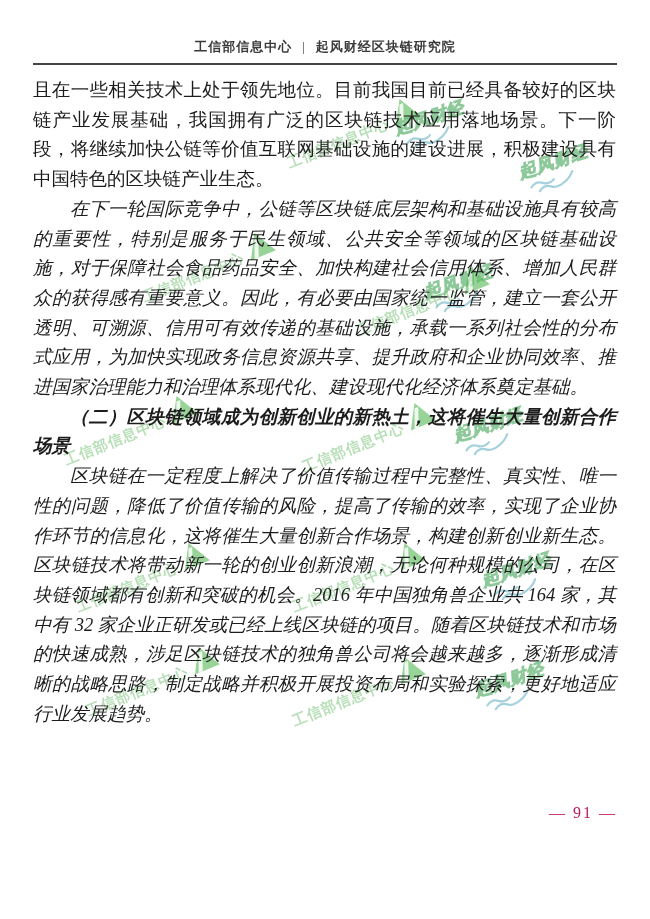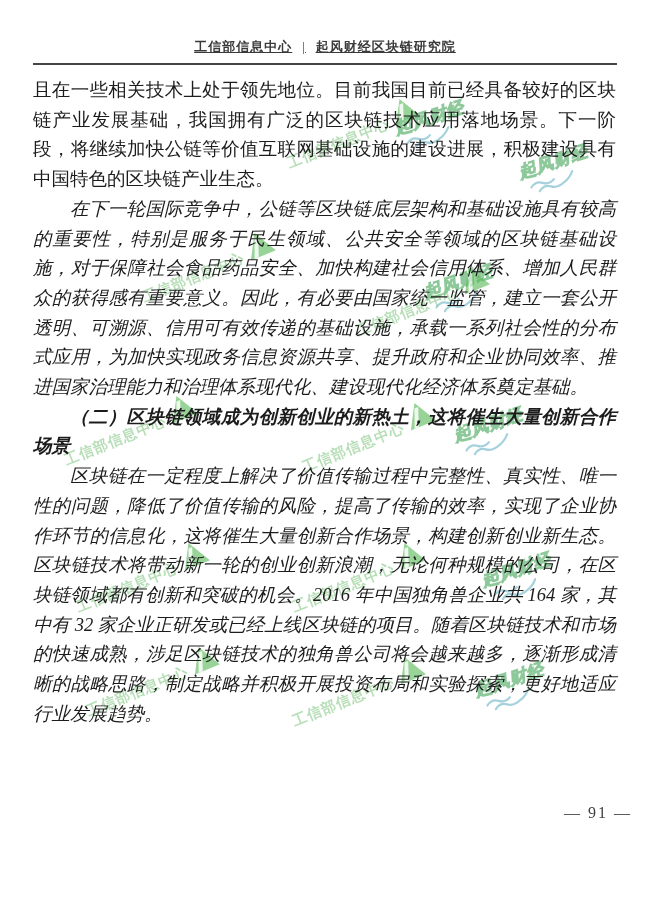--- a/index.html
+++ b/index.html
@@ -45,21 +45,20 @@
   .wm.qf svg{margin-top:1px;margin-left:6px;opacity:.6;color:var(--wm-wave-blue);}
   
   .header{
     position:relative;z-index:2;
     padding-top:38px;
     text-align:center;
     font-size:13px;
     font-weight:700;
     letter-spacing:1px;
     color:var(--header-color);
-    text-decoration:underline;
   }
   .header .sep{margin:0 10px;font-weight:400;}
   .header-rule{
     position:relative;z-index:2;
     margin:7px 33px 0 33px;
     border-bottom:2px solid #454545;
   }
   
   .doc-body{
     position:relative;z-index:2;
@@ -69,24 +68,24 @@
     font-size:18.5px;
     line-height:29.7px;
     text-align:justify;
     color:var(--body-color);
   }
   .doc-body p.indent{text-indent:2em;font-style:italic;}
   .doc-body p.heading{font-weight:700;}
   
   .page-number{
     position:absolute;z-index:2;
-    top:804px;right:18px;
+    top:804px;right:33px;
     font-size:16px;
     letter-spacing:2px;
-    color:#404040;
+    color:#be185d;
   }
 </style>
 </head>
 <body>
 
 <div class="page">
 
   <div class="wm-layer">
       <div class="wm gxb" style="left: 283px; top: 128px;">
         <span class="gxb-text">工信部信息中心</span>

